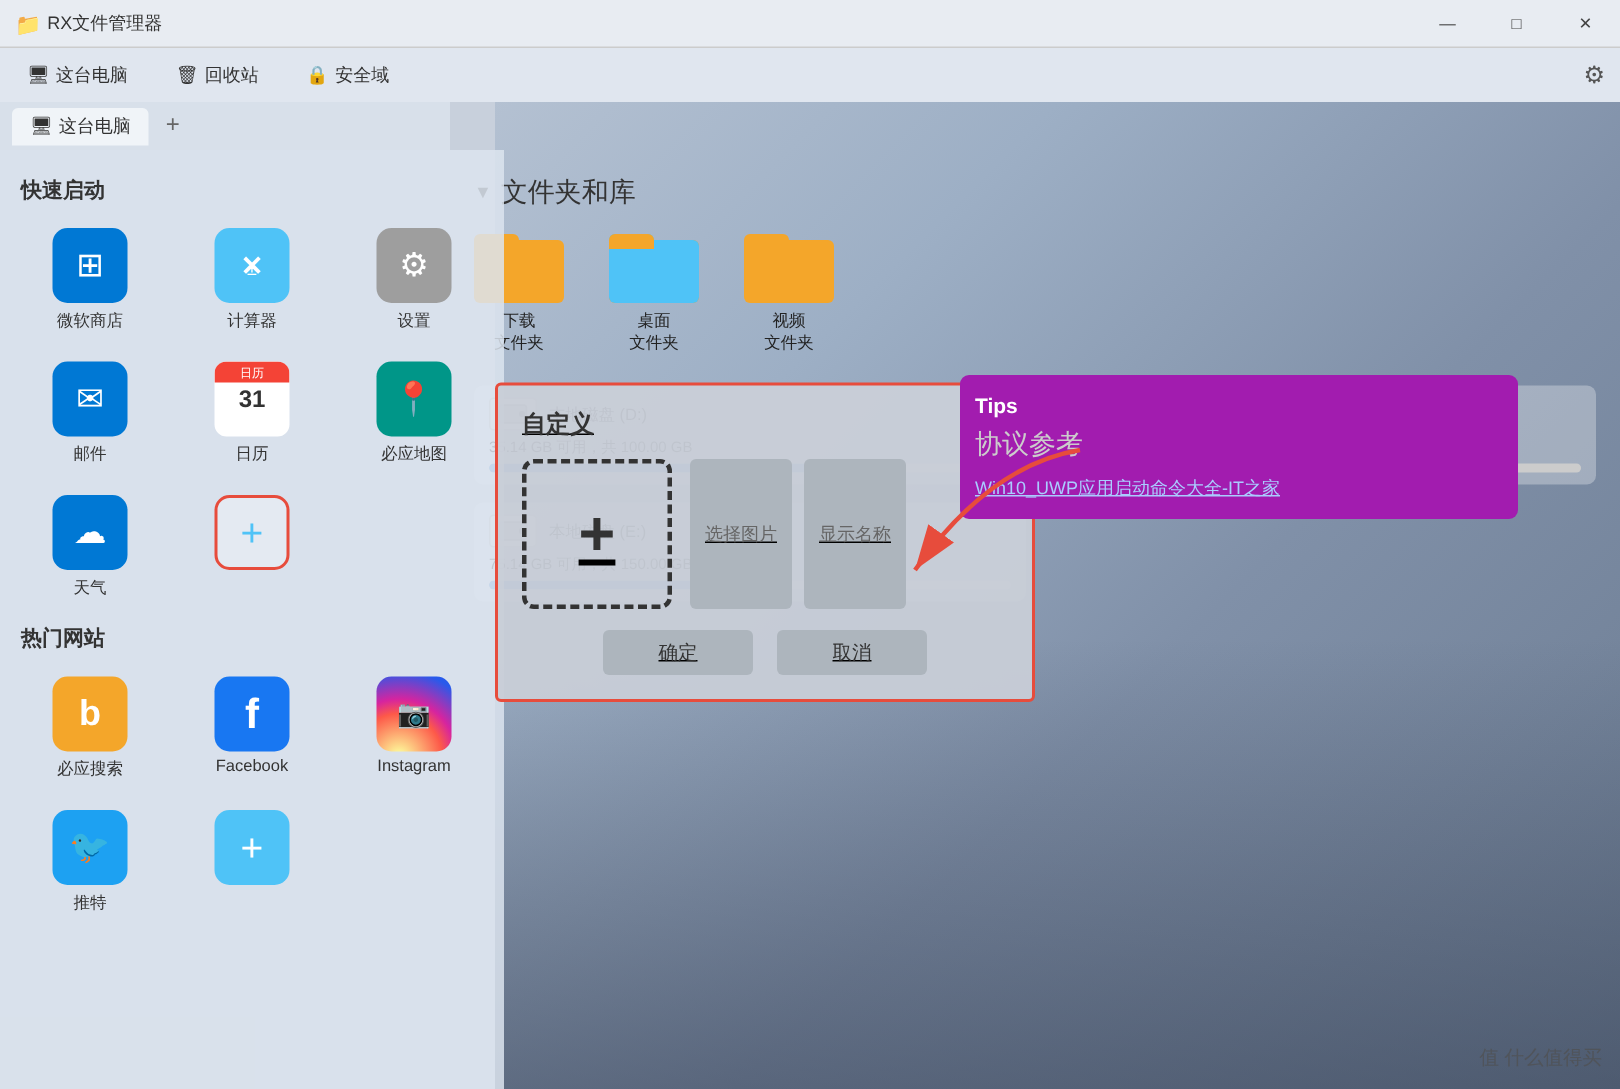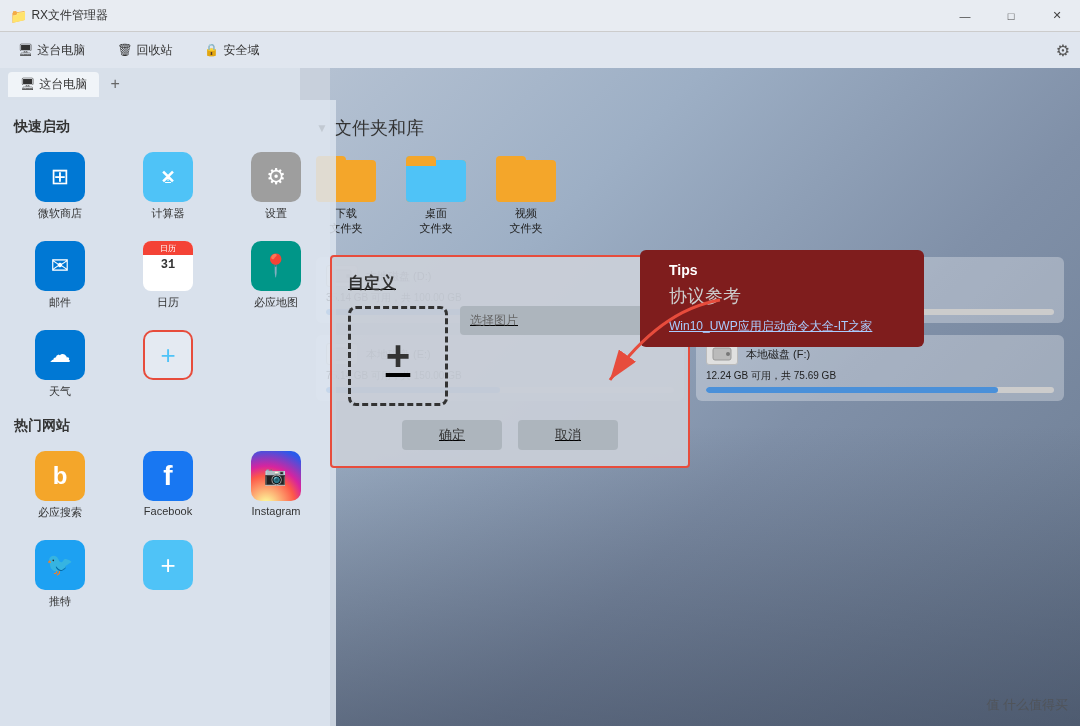--- a/index.html
+++ b/index.html
@@ -362,21 +362,21 @@
       display: flex;
       align-items: center;
       justify-content: center;
       flex-shrink: 0;
       font-size: 40px;
       color: #333;
     }
     .dialog-fields {
       flex: 1;
       display: flex;
-      flex-direction: column;
+      flex-direction: row;
       gap: 8px;
     }
     .dialog-field {
       background: #adb5bd;
       border-radius: 4px;
       padding: 6px 10px;
       font-size: 12px;
       color: #555;
       display: flex;
       align-items: center;
@@ -411,24 +411,24 @@
       font-size: 13px;
       cursor: pointer;
       background: #adb5bd;
       color: #333;
     }
 
     
     .tooltip-box {
       position: absolute;
       top: 250px; left: 640px;
-      width: 284px;
-      background: #7f1d1d;
+      width: 372px;
+      background: #a21caf;
       border-radius: 6px;
-      padding: 12px 29px;
+      padding: 12px 10px;
       z-index: 300;
       color: white;
     }
     .tooltip-title {
       font-size: 14px;
       font-weight: bold;
       margin-bottom: 6px;
       color: #fff;
     }
     .tooltip-subtitle {
@@ -475,26 +475,25 @@
       background: #f44336;
       width: 100%;
       height: 14px;
       display: flex;
       align-items: center;
       justify-content: center;
       font-size: 8px;
       color: white;
     }
     .cal-num {
-      font-size: 12px;
+      font-size: 16px;
       color: #333;
       font-weight: bold;
       line-height: 1;
       margin-top: 4px;
-      font-family: Liberation Mono, monospace;
     }
   </style>
 </head>
 <body>
 
 <div class="bg-heroes"></div>
 
 <div class="titlebar">
   <div class="titlebar-left">
     <span style="font-size:14px;">📁</span>
@@ -681,48 +680,36 @@
               </svg>
           </div>
           <span class="drive-info">本地磁盘 (E:)</span>
         </div>
         <span class="drive-info" style="font-size:10px;">75.14 GB 可用，共 150.00 GB</span>
         <div class="drive-bar">
           <div class="drive-bar-fill" style="width:50%;"></div>
         </div>
       </div>
 
-      <div class="drive-item">
-        <div class="drive-top">
-          <div class="hdd-icon">
-            <svg width="20" height="16" viewBox="0 0 20 16">
-                <rect x="1" y="2" width="18" height="12" rx="2" fill="#bbb" stroke="#999" stroke-width="1"></rect>
-                <circle cx="16" cy="8" r="2" fill="#777"></circle>
-              </svg>
-          </div>
-          <span class="drive-info">本地磁盘 (F:)</span>
-        </div>
-        <span class="drive-info" style="font-size:10px;">12.24 GB 可用，共 75.69 GB</span>
-        <div class="drive-bar">
-          <div class="drive-bar-fill" style="width:84%;"></div>
-        </div>
-      </div>
     </div>
   </div>
 </div>
 
 <div class="custom-dialog">
   <div class="dialog-title">自定义</div>
   <div class="dialog-body">
     <div class="dialog-icon-area">
       <span style="font-size:42px; font-weight:bold;">+</span>
     </div>
     <div class="dialog-fields">
       <div class="dialog-field">
         <span class="dialog-field-placeholder">选择图片</span>
+      </div>
+      <div class="dialog-field">
+        <span class="dialog-field-placeholder">显示名称</span>
       </div>
     </div>
   </div>
   <div class="dialog-buttons">
     <button class="dialog-btn">确定</button>
     <button class="dialog-btn">取消</button>
   </div>
 </div>
 
 <div class="tooltip-box">

